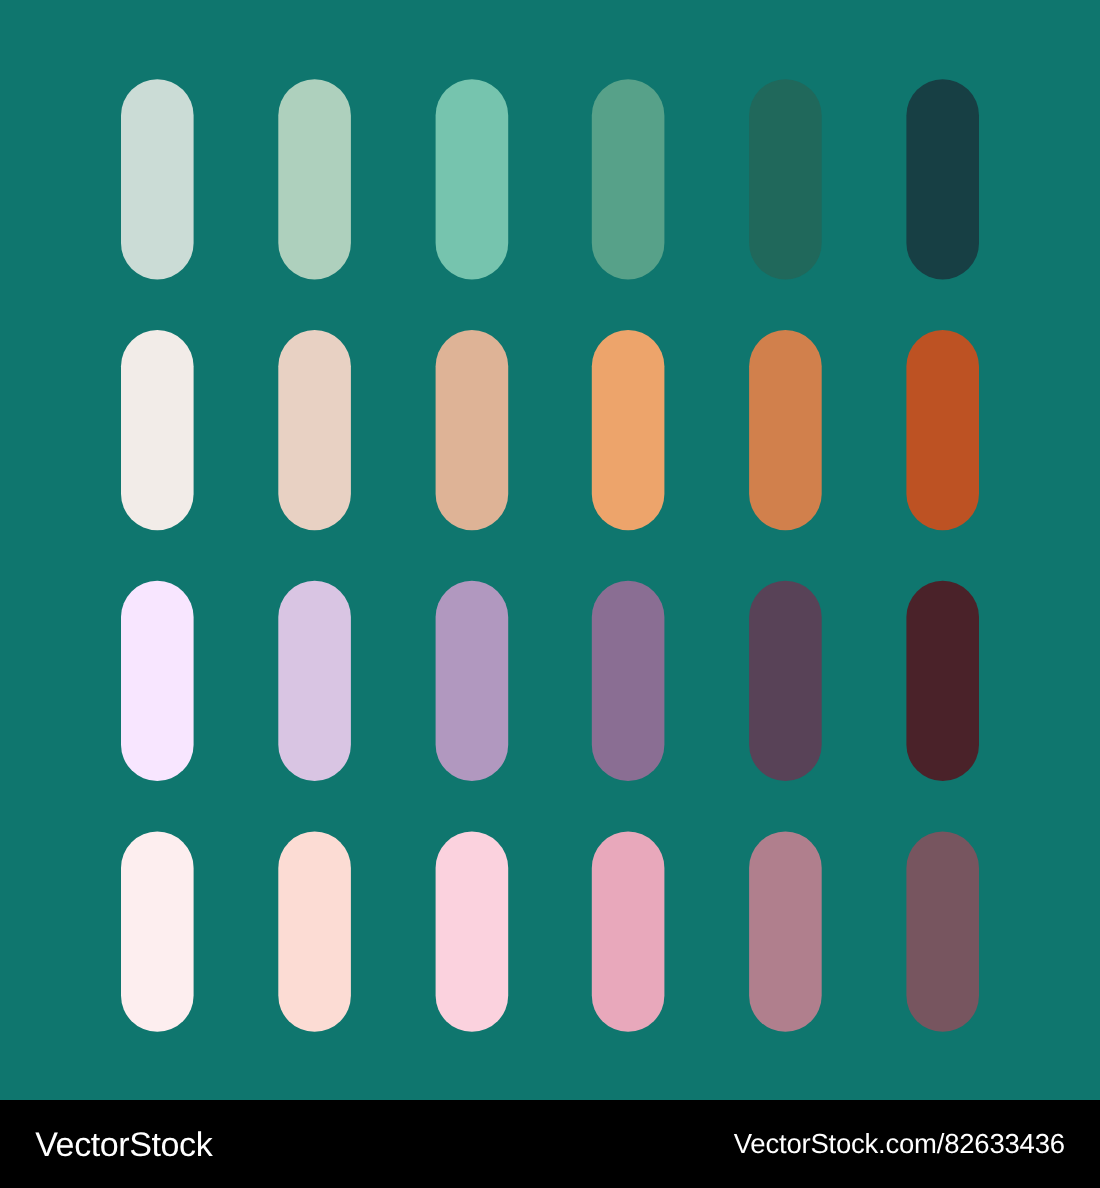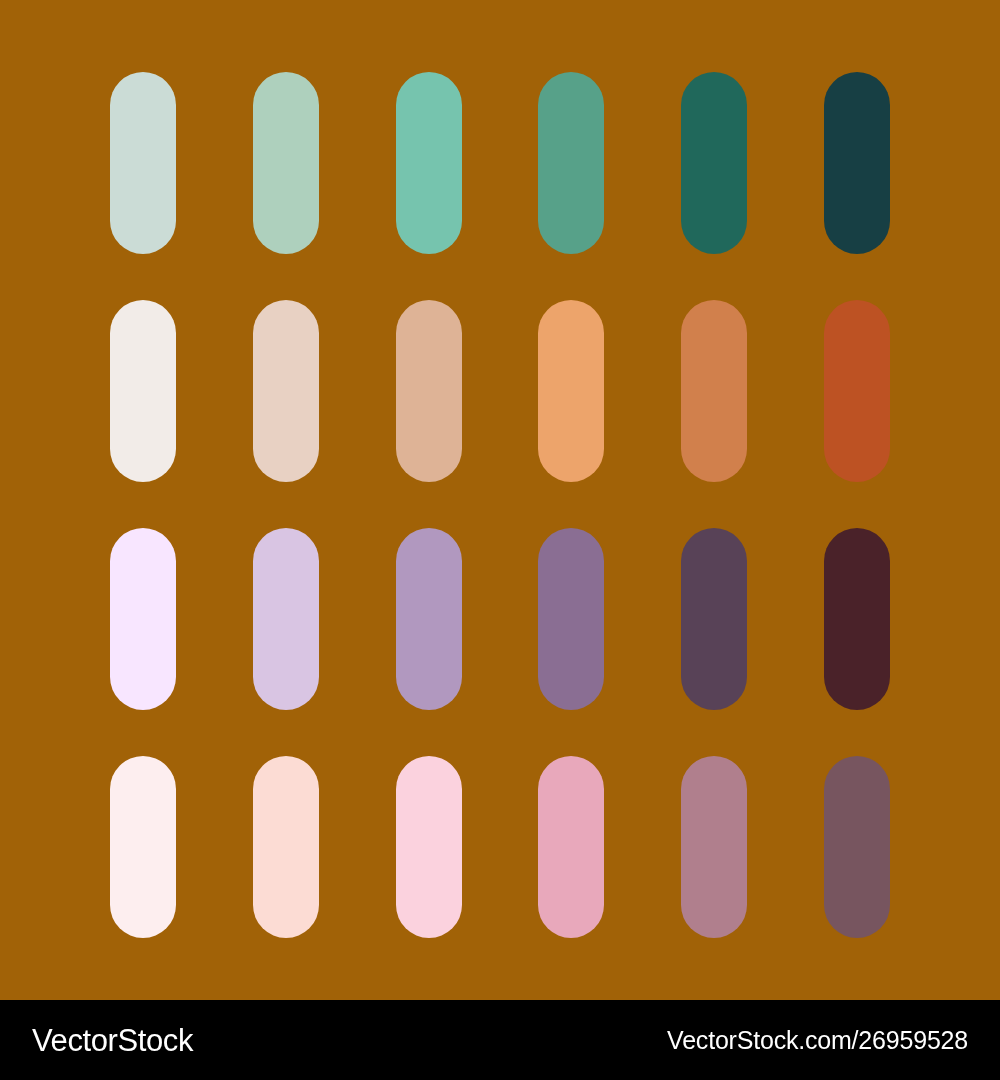--- a/index.html
+++ b/index.html
@@ -77,21 +77,21 @@
     color: #ffffff;
     font-size: 25px;
     font-weight: 400;
     letter-spacing: -0.2px;
     line-height: 1;
   }
 </style>
 </head>
 <body>
 
-<div id="stage" style="background-color: #a16207;">
+<div id="stage" style="background-color: #0f766e;">
 
   <div id="palette">
 
     <div class="swatch-row">
       <div class="swatch" style="background-color: rgb(203, 220, 214);"></div>
       <div class="swatch" style="background-color: rgb(174, 208, 189);"></div>
       <div class="swatch" style="background-color: rgb(118, 196, 174);"></div>
       <div class="swatch" style="background-color: rgb(87, 161, 137);"></div>
       <div class="swatch" style="background-color: rgb(32, 104, 91);"></div>
       <div class="swatch" style="background-color: rgb(23, 63, 68);"></div>
@@ -121,16 +121,16 @@
       <div class="swatch" style="background-color: rgb(251, 210, 222);"></div>
       <div class="swatch" style="background-color: rgb(232, 168, 187);"></div>
       <div class="swatch" style="background-color: rgb(176, 127, 141);"></div>
       <div class="swatch" style="background-color: rgb(119, 85, 95);"></div>
     </div>
 
   </div>
 
   <div id="footer" style="background-color: rgb(0, 0, 0);">
     <span id="brand-text" style="color: rgb(255, 255, 255);">VectorStock</span>
-    <span id="footer-url" style="color: rgb(255, 255, 255);">VectorStock.com/26959528</span>
+    <span id="footer-url" style="color: rgb(255, 255, 255);">VectorStock.com/82633436</span>
   </div>
 
 </div>
 
 </body></html>

